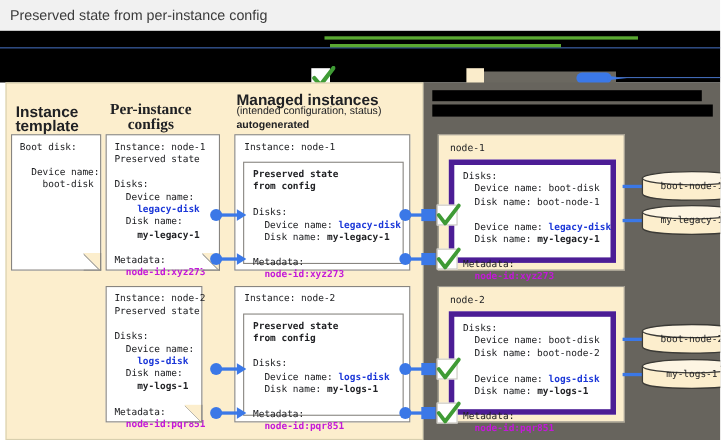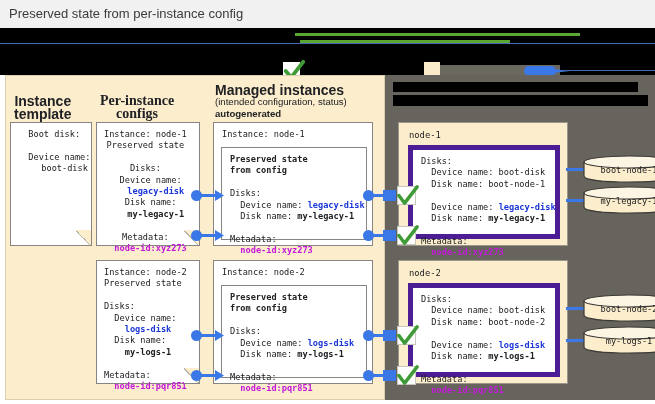--- a/index.html
+++ b/index.html
@@ -314,42 +314,42 @@
   <div class="panel-gray"></div>
   <div class="panel-gray-headline1"></div>
   <div class="panel-gray-headline2"></div>
 
   <div class="col-head" id="head-instance-template"><span>Instance</span><br><span>template</span></div>
   <div class="col-head" id="head-per-instance"><span>Per-instance</span><br><span>configs</span></div>
   <div class="col-head" id="head-managed">Managed instances</div>
   <div class="head-managed-sub">(intended configuration, status)</div>
   <div class="head-managed-sub2">autogenerated</div>
 
-  <div class="note" style="left:10px; top:122px; width:82px; height:124px;text-align:center;">
+  <div class="note" style="left:10px; top:122px; width:82px; height:124px;">
     <div class="note-body"><span>Boot disk:</span>
 
   <span>Device name:</span>
     <span>boot-disk</span></div>
   </div>
 
-  <div class="note" style="left:96px; top:122px; width:104px; height:124px;text-align:center;">
+  <div class="note" style="left:96px; top:122px; width:104px; height:124px;">
     <div class="note-body"><span>Instance: node-1</span>
 <span>Preserved state</span>
 
 <span>Disks:</span>
   <span>Device name:</span>
     <span class="b-blue">legacy-disk</span>
   <span>Disk name:</span>
     <span class="b-black">my-legacy-1</span>
 
 <span>Metadata:</span>
   <span class="b-pink">node-id:xyz273</span></div>
   </div>
 
-  <div class="note" style="left:96px; top:260px; width:104px; height:124px;">
+  <div class="note" style="left:96px; top:260px; width:88px; height:124px;">
     <div class="note-body"><span>Instance: node-2</span>
 <span>Preserved state</span>
 
 <span>Disks:</span>
   <span>Device name:</span>
     <span class="b-blue">logs-disk</span>
   <span>Disk name:</span>
     <span class="b-black">my-logs-1</span>
 
 <span>Metadata:</span>

